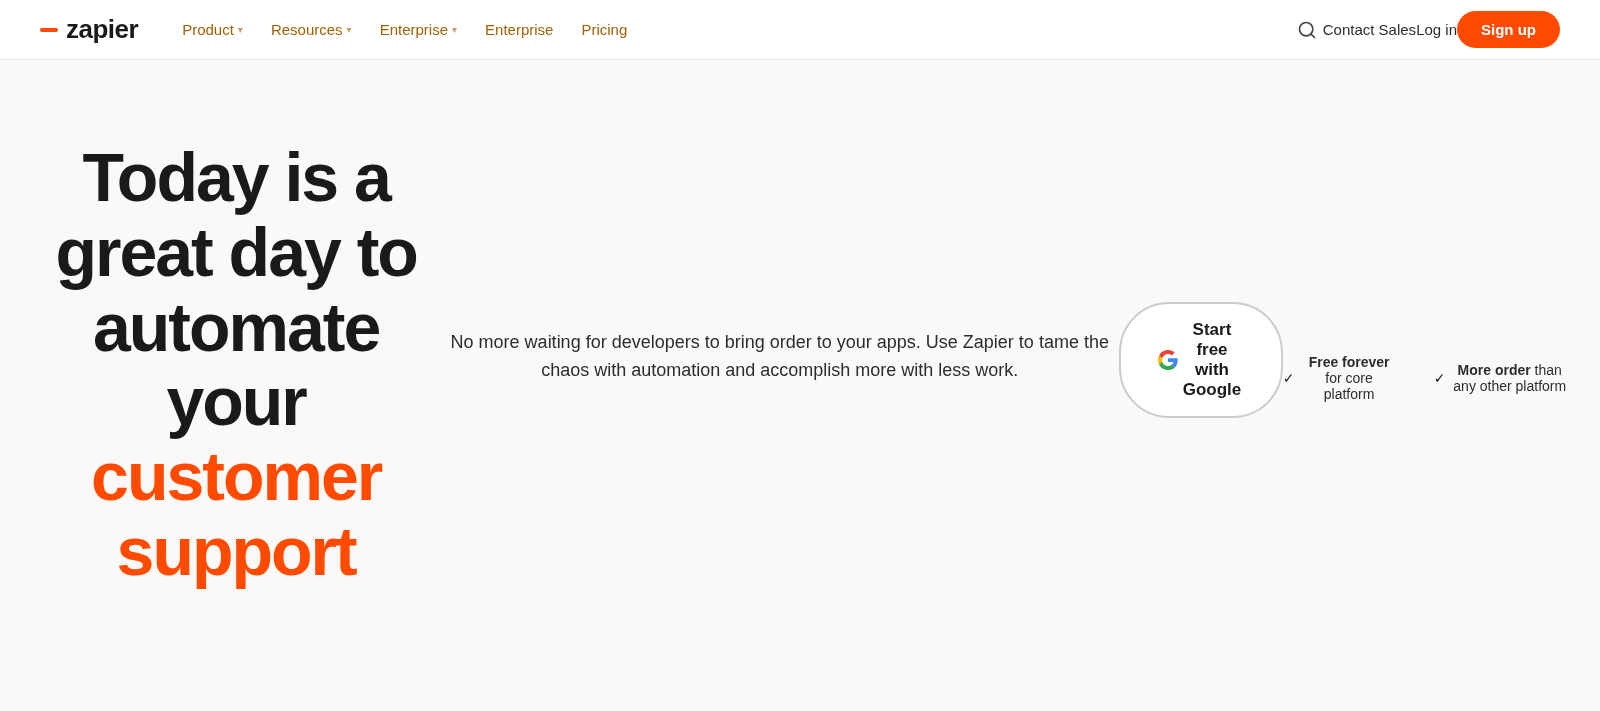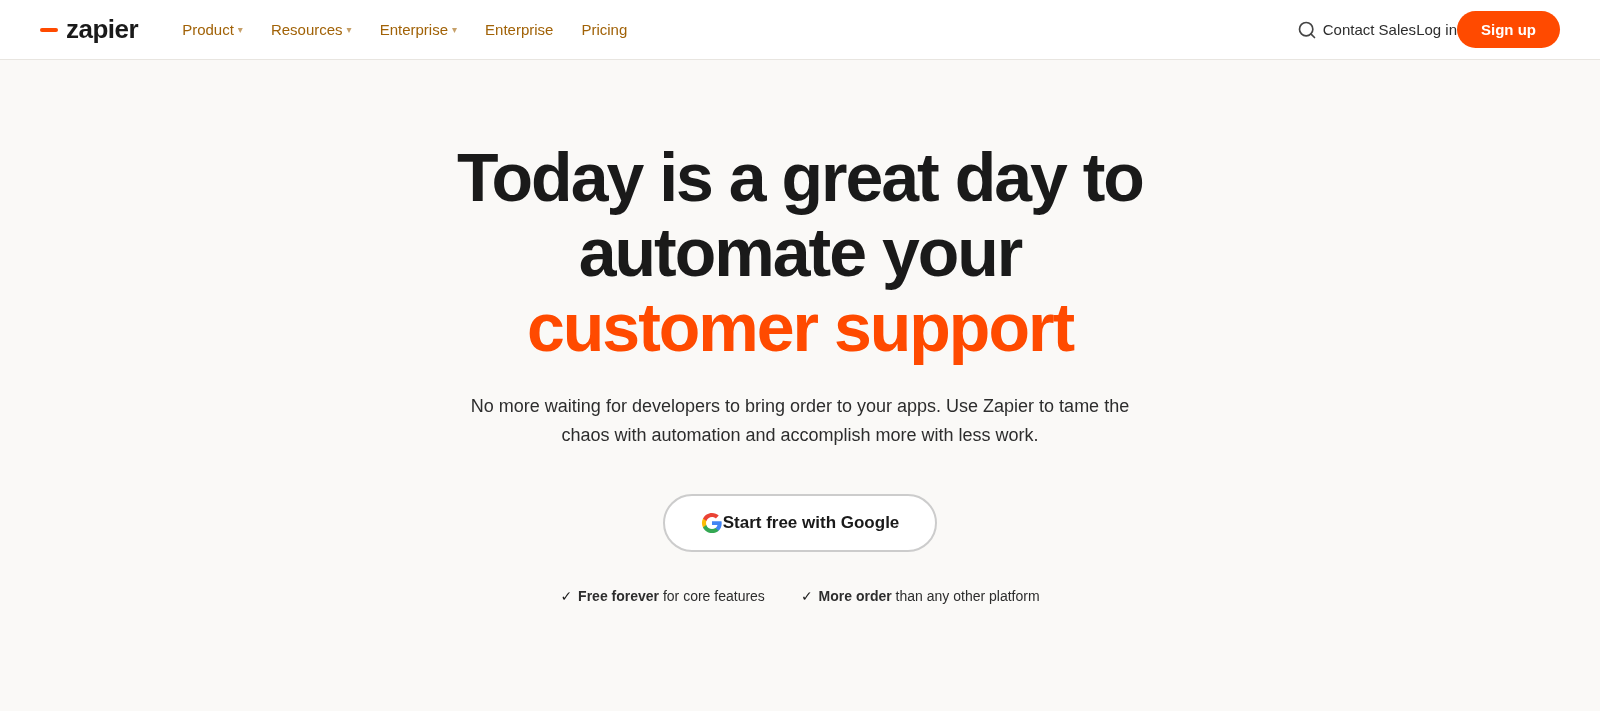--- a/index.html
+++ b/index.html
@@ -115,21 +115,21 @@
       padding: 10px 24px;
       font-size: 15px;
       font-weight: 700;
       cursor: pointer;
       transition: background 0.15s;
     }
 
     
     .hero {
       display: flex;
-      flex-direction: column;
+      flex-direction: row;
       align-items: center;
       justify-content: center;
       padding: 80px 32px 60px;
       background: #faf9f7;
       text-align: center;
     }
 
     .hero-title {
       font-size: 68px;
       font-weight: 800;
@@ -267,20 +267,20 @@
         <path d="M12 23c2.97 0 5.46-.98 7.28-2.66l-3.57-2.77c-.98.66-2.23 1.06-3.71 1.06-2.86 0-5.29-1.93-6.16-4.53H2.18v2.84C3.99 20.53 7.7 23 12 23z" fill="#34A853"></path>
         <path d="M5.84 14.09c-.22-.66-.35-1.36-.35-2.09s.13-1.43.35-2.09V7.07H2.18C1.43 8.55 1 10.22 1 12s.43 3.45 1.18 4.93l2.85-2.22.81-.62z" fill="#FBBC05"></path>
         <path d="M12 5.38c1.62 0 3.06.56 4.21 1.64l3.15-3.15C17.45 2.09 14.97 1 12 1 7.7 1 3.99 3.47 2.18 7.07l3.66 2.84c.87-2.6 3.3-4.53 6.16-4.53z" fill="#EA4335"></path>
       </svg>
       <span>Start free with Google</span>
     </button>
   </div>
   <div class="hero-badges">
     <div class="hero-badge">
       <span class="check-mark">✓</span>
-      <span><strong>Free forever</strong><span> for core features</span></span>
+      <span><strong>Free forever</strong><span> for core platform</span></span>
     </div>
     <div class="hero-badge">
       <span class="check-mark">✓</span>
       <span><strong>More order</strong><span> than any other platform</span></span>
     </div>
   </div>
 </section>
 
 </body></html>

